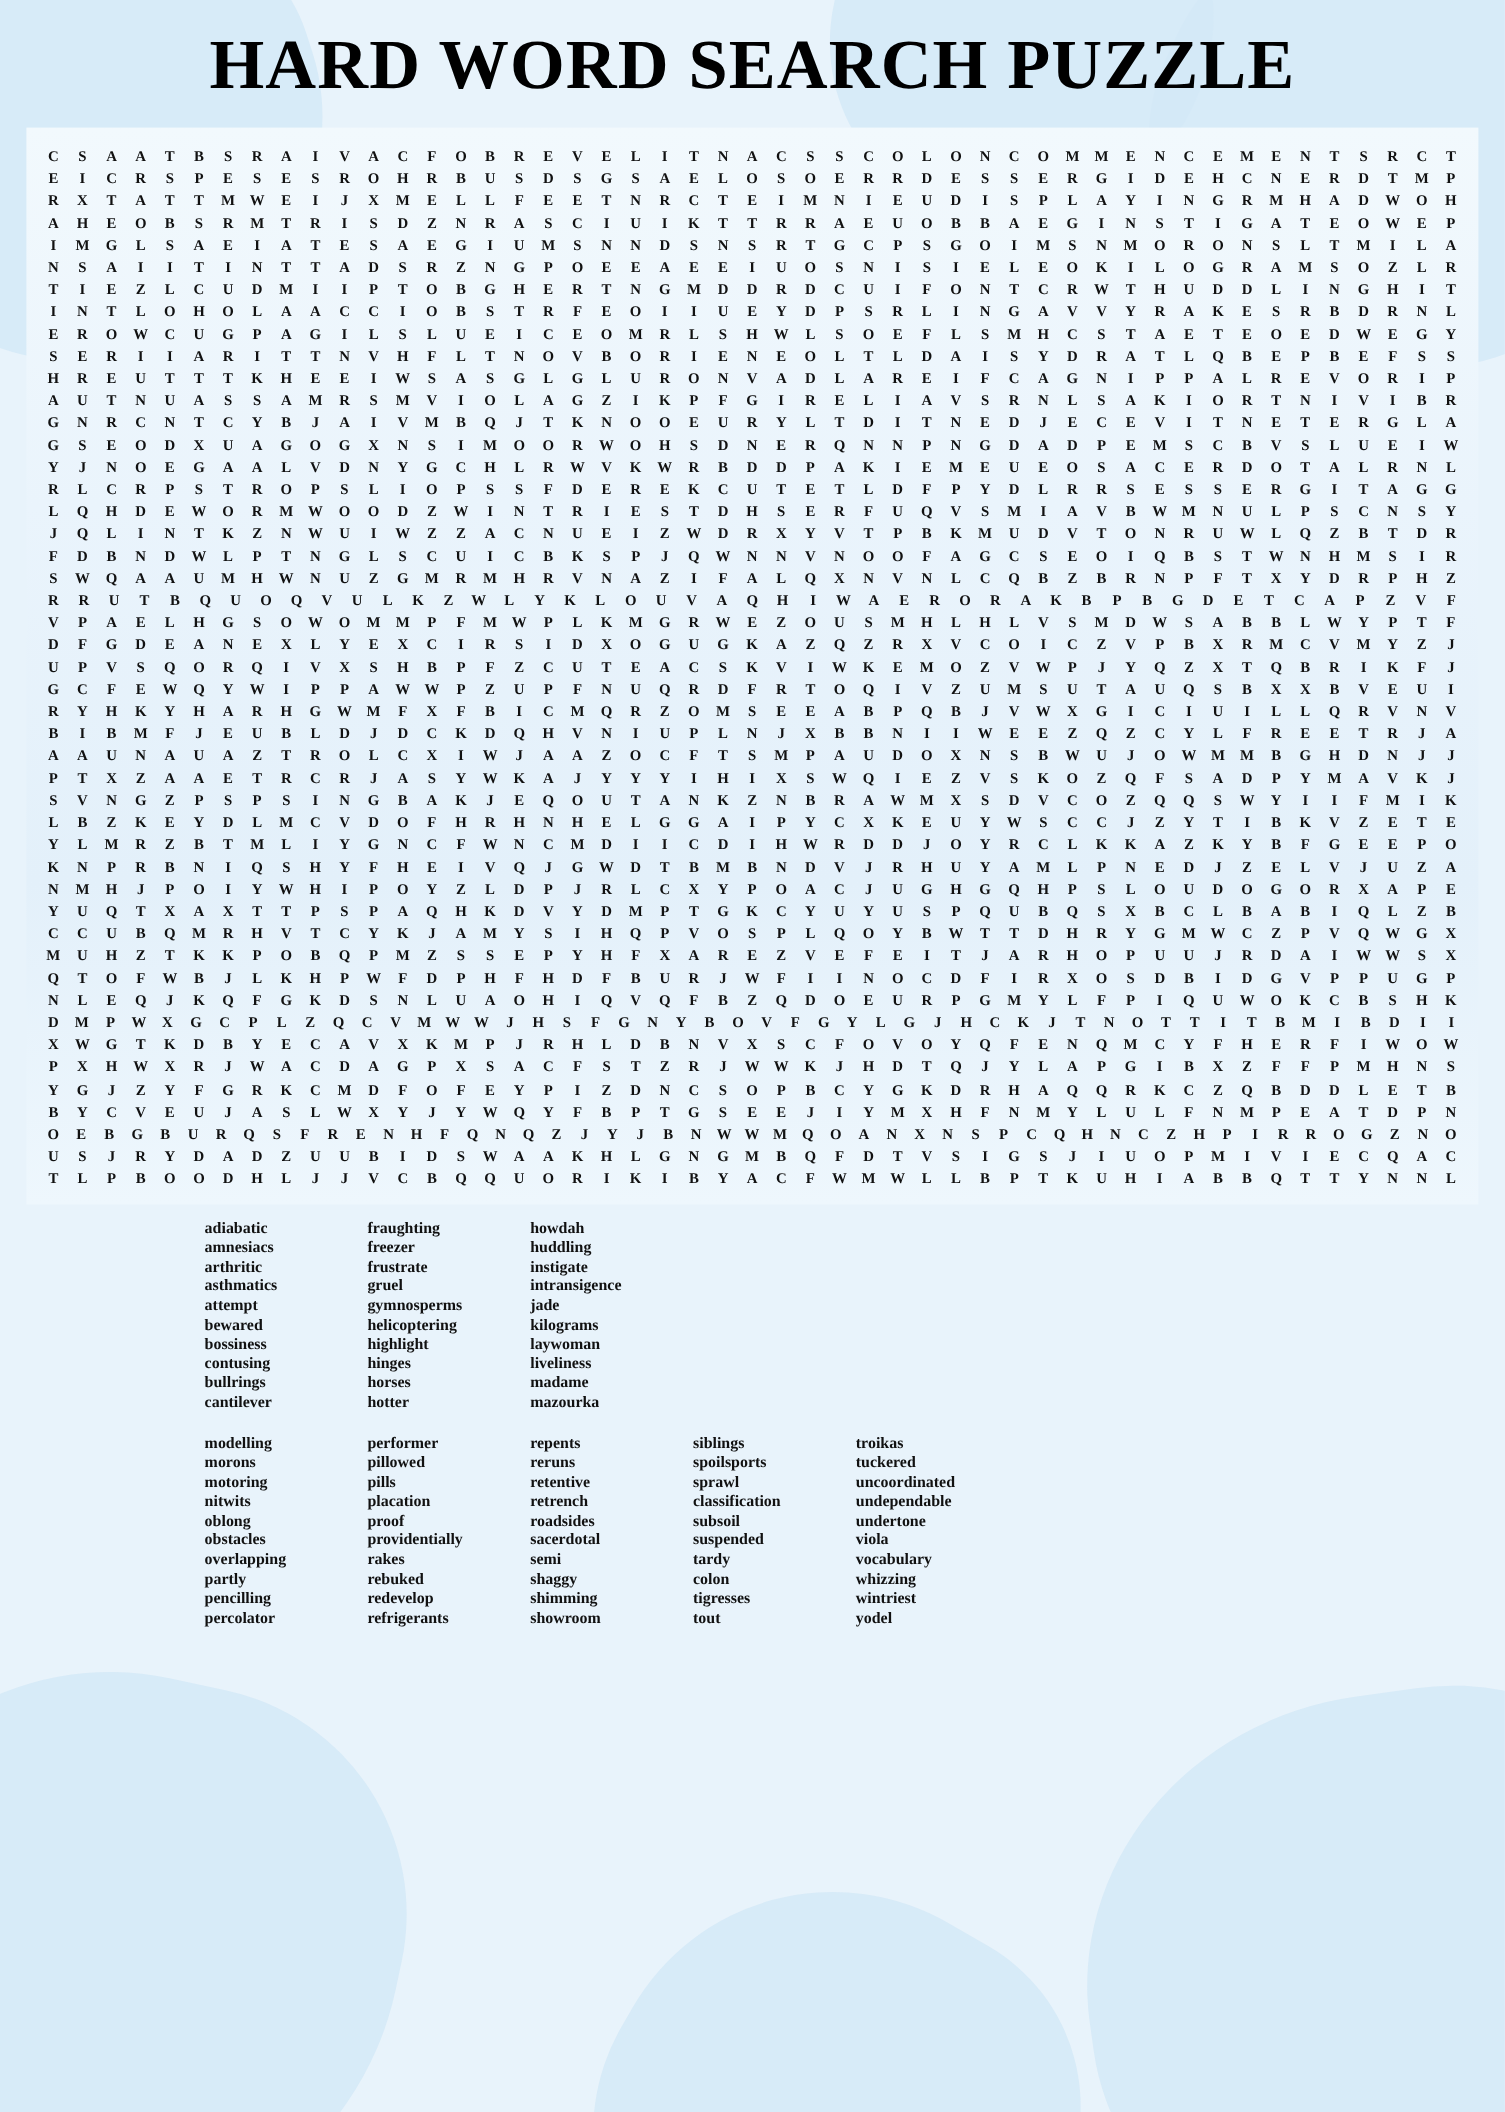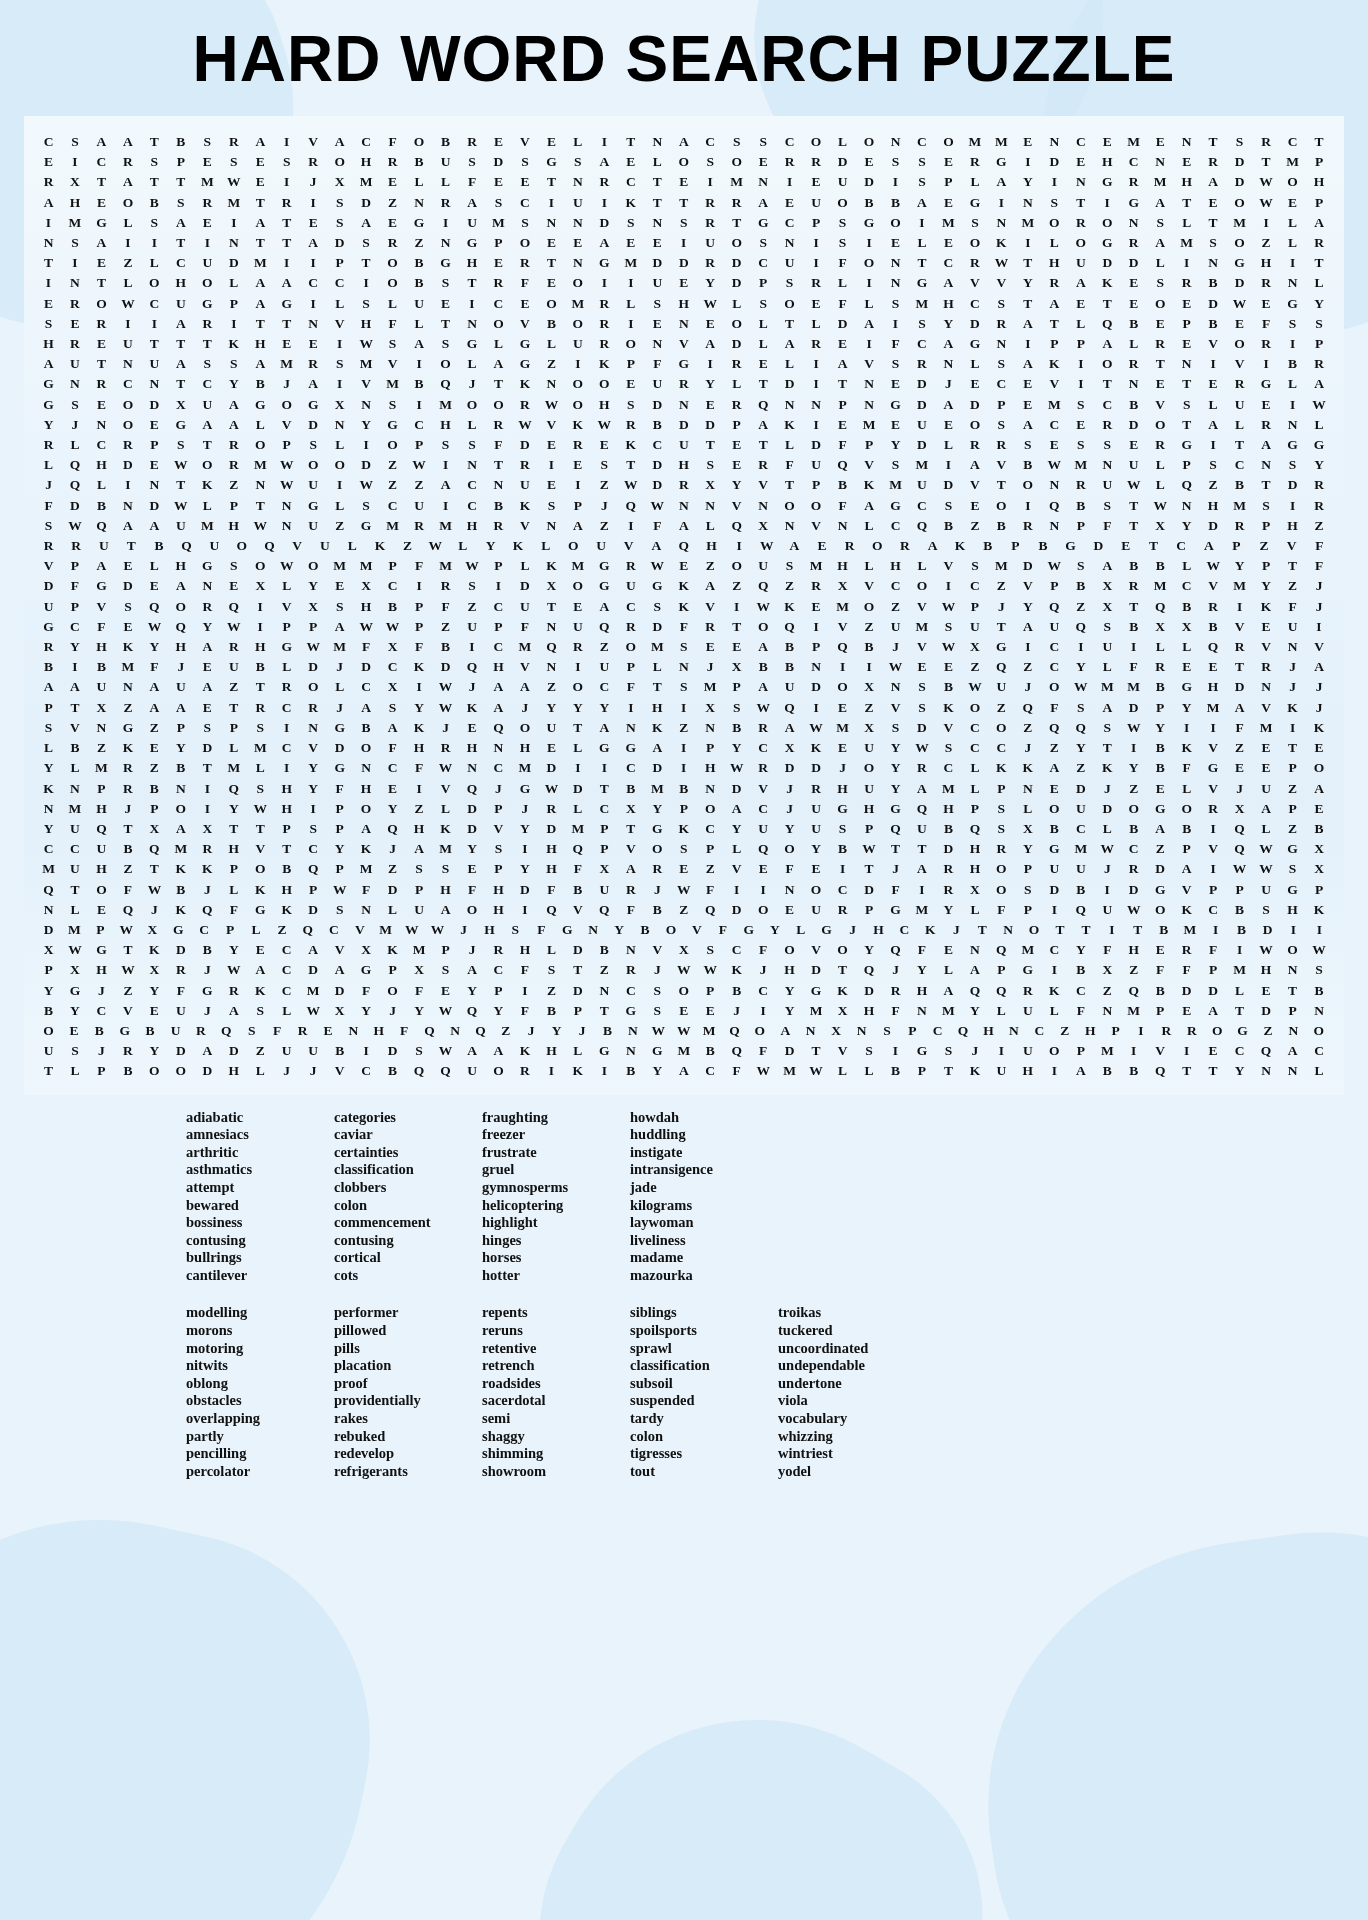--- a/index.html
+++ b/index.html
@@ -16,21 +16,21 @@
   .b2{right:-140px;top:-80px;width:460px;height:420px;transform:rotate(25deg);}
   .b3{left:-160px;bottom:-120px;width:520px;height:520px;transform:rotate(12deg);}
   .b4{right:-180px;bottom:-140px;width:560px;height:520px;transform:rotate(-8deg);}
   .b5{left:40%;bottom:-220px;width:420px;height:420px;transform:rotate(30deg);}
   .b6{left:55%;top:-140px;width:360px;height:340px;transform:rotate(-30deg);}
 
   .page{position:relative;z-index:2;width:1368px;height:1920px;box-sizing:border-box;}
 
   .title{
     text-align:center;
-    font-family:Liberation Sans, sans-serif;
+    font-family:Liberation Serif, serif;
     font-weight:bold;
     font-size:64px;
     letter-spacing:1px;
     color:#000;
     margin:0;
     padding:22px 0 14px 0;
     white-space:nowrap;
   }
 
   .grid-wrap{
@@ -2512,32 +2512,20 @@
           <div class="word">arthritic</div>
           <div class="word">asthmatics</div>
           <div class="word">attempt</div>
           <div class="word">bewared</div>
           <div class="word">bossiness</div>
           <div class="word">contusing</div>
           <div class="word">bullrings</div>
           <div class="word">cantilever</div>
         </div>
         <div class="word-col">
-          <div class="word">categories</div>
-          <div class="word">caviar</div>
-          <div class="word">certainties</div>
-          <div class="word">classification</div>
-          <div class="word">clobbers</div>
-          <div class="word">colon</div>
-          <div class="word">commencement</div>
-          <div class="word">contusing</div>
-          <div class="word">cortical</div>
-          <div class="word">cots</div>
-        </div>
-        <div class="word-col">
           <div class="word">fraughting</div>
           <div class="word">freezer</div>
           <div class="word">frustrate</div>
           <div class="word">gruel</div>
           <div class="word">gymnosperms</div>
           <div class="word">helicoptering</div>
           <div class="word">highlight</div>
           <div class="word">hinges</div>
           <div class="word">horses</div>
           <div class="word">hotter</div>

